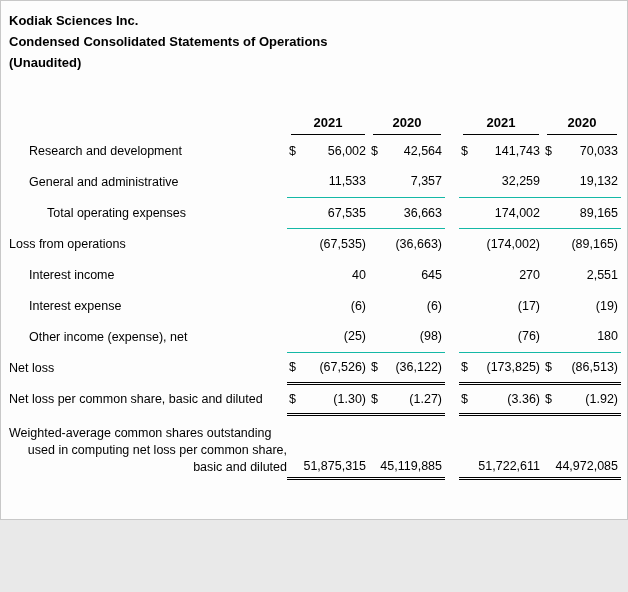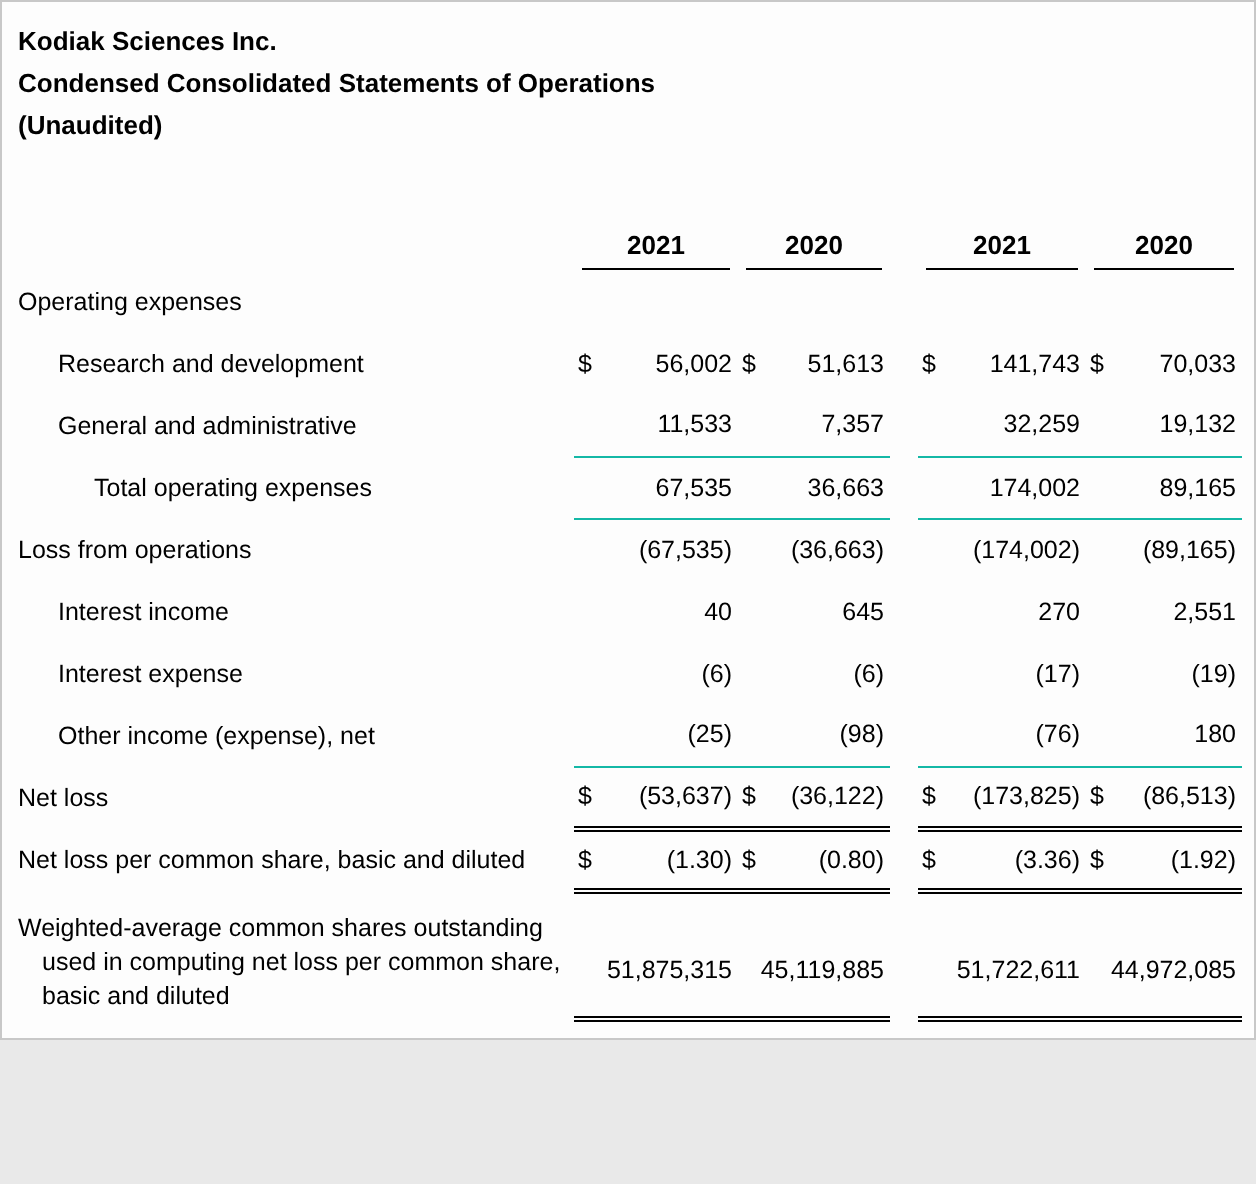--- a/index.html
+++ b/index.html
@@ -42,23 +42,23 @@
     display:flex; justify-content:space-between; align-items:baseline;
     padding:0 3px 0 2px;
   }
   td.v .n { white-space:nowrap; }
   tr.u1 td.v { border-bottom:1px solid #14b8a6; }
   tr.u2 td.v { border-bottom:3px double #000; }
 
   tr.tall { height:64px; }
   tr.tall td.lbl { vertical-align:bottom; padding-bottom:2px; }
   tr.tall td.lbl div { line-height:17px; }
-  tr.tall td.lbl .cont { padding-left:12px; }
+  tr.tall td.lbl .cont { padding-left:12px;text-align:right; }
   tr.tall td.v { vertical-align:bottom; }
-  tr.tall td.v .cell { padding-bottom:16px; }
+  tr.tall td.v .cell { padding-bottom:4px; }
 </style>
 </head>
 <body>
 
 <div class="page">
 
   <div class="hdr">
     <div>Kodiak Sciences Inc.</div>
     <div>Condensed Consolidated Statements of Operations</div>
     <div>(Unaudited)</div>
@@ -86,61 +86,33 @@
         <th class="yr">
             <div>2021</div>
           </th>
         <th class="yr">
             <div>2020</div>
           </th>
       </tr>
     </thead>
     <tbody>
 
-      <tr class="row">
-        <td class="lbl ind0">Operating expenses</td>
-        <td class="v">
-            <div class="cell">
-              <span class="d"></span>
-              <span class="n"></span>
-            </div>
-          </td>
-        <td class="v">
-            <div class="cell">
-              <span class="d"></span>
-              <span class="n"></span>
-            </div>
-          </td>
-        <td></td>
-        <td class="v">
-            <div class="cell">
-              <span class="d"></span>
-              <span class="n"></span>
-            </div>
-          </td>
-        <td class="v">
-            <div class="cell">
-              <span class="d"></span>
-              <span class="n"></span>
-            </div>
-          </td>
-      </tr>
 
       <tr class="row">
         <td class="lbl ind1">Research and development</td>
         <td class="v">
             <div class="cell">
               <span class="d">$</span>
               <span class="n">56,002</span>
             </div>
           </td>
         <td class="v">
             <div class="cell">
               <span class="d">$</span>
-              <span class="n">51,613</span>
+              <span class="n">42,564</span>
             </div>
           </td>
         <td></td>
         <td class="v">
             <div class="cell">
               <span class="d">$</span>
               <span class="n">141,743</span>
             </div>
           </td>
         <td class="v">
@@ -323,21 +295,21 @@
               <span class="n">180</span>
             </div>
           </td>
       </tr>
 
       <tr class="row u2">
         <td class="lbl ind0">Net loss</td>
         <td class="v">
             <div class="cell">
               <span class="d">$</span>
-              <span class="n">(53,637)</span>
+              <span class="n">(67,526)</span>
             </div>
           </td>
         <td class="v">
             <div class="cell">
               <span class="d">$</span>
               <span class="n">(36,122)</span>
             </div>
           </td>
         <td></td>
         <td class="v">
@@ -358,21 +330,21 @@
         <td class="lbl ind0">Net loss per common share, basic and diluted</td>
         <td class="v">
             <div class="cell">
               <span class="d">$</span>
               <span class="n">(1.30)</span>
             </div>
           </td>
         <td class="v">
             <div class="cell">
               <span class="d">$</span>
-              <span class="n">(0.80)</span>
+              <span class="n">(1.27)</span>
             </div>
           </td>
         <td></td>
         <td class="v">
             <div class="cell">
               <span class="d">$</span>
               <span class="n">(3.36)</span>
             </div>
           </td>
         <td class="v">

